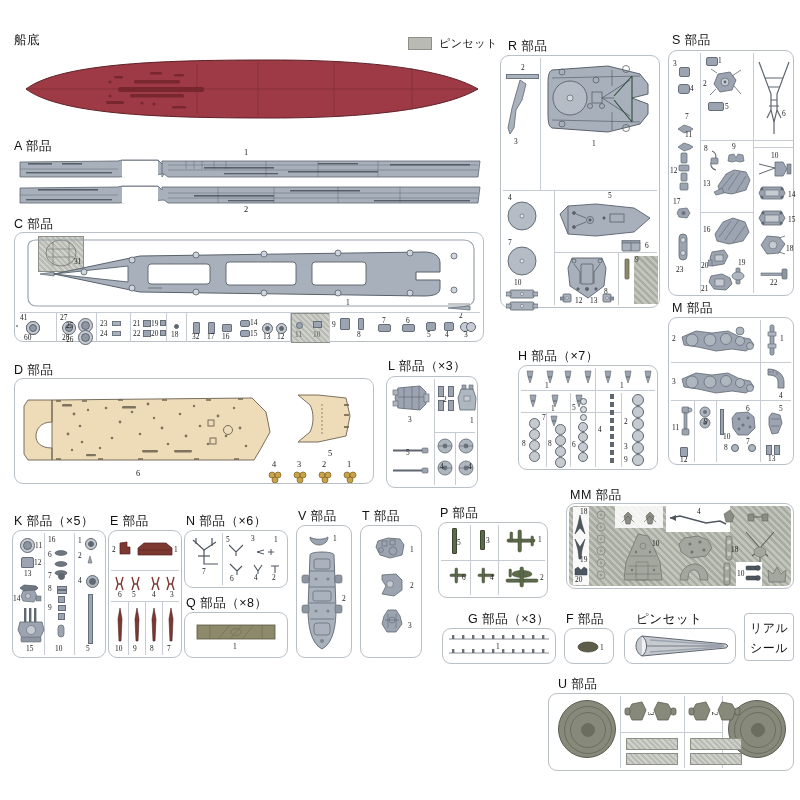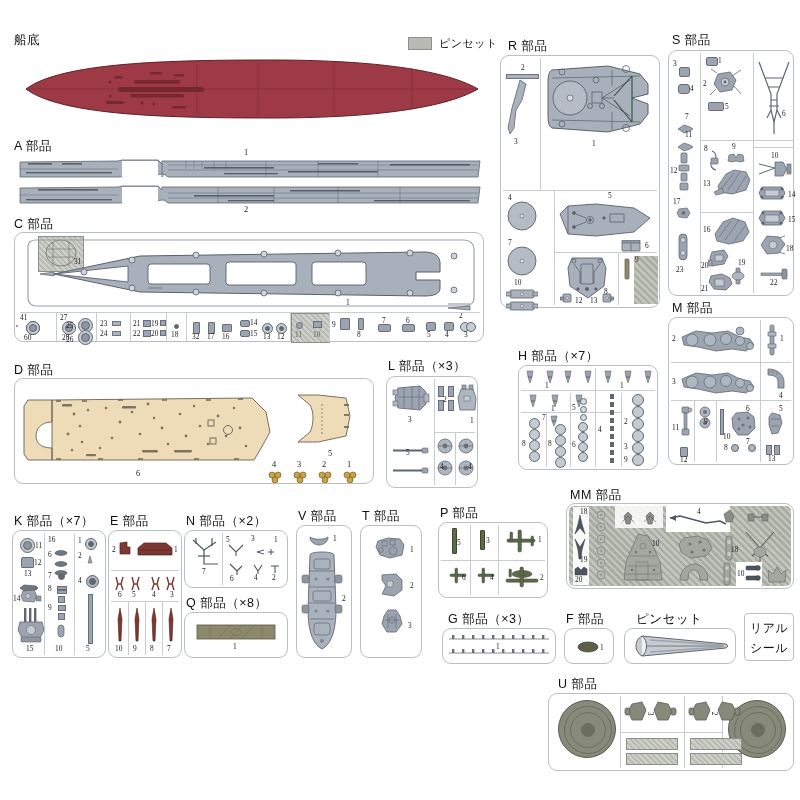--- a/index.html
+++ b/index.html
@@ -1000,21 +1000,21 @@
           <circle cx="9" cy="31" r="2.4"></circle>
         </g>
       <g stroke="#5f6771" stroke-width=".6" fill="none">
         <line x1="2" y1="9" x2="16" y2="9"></line>
           <line x1="2" y1="31" x2="16" y2="31"></line>
       </g>
     </svg>
   </div>
   <div class="num abs" style="left:468px;top:463px;">4</div>
 
-  <div class="hdr abs" style="left:14px;top:513px;">K 部品（×7）</div>
+  <div class="hdr abs" style="left:14px;top:513px;">K 部品（×5）</div>
   <div class="frame" style="left:12px;top:530px;width:94px;height:128px;"></div>
   <div class="divv" style="left:44px;top:533px;height:122px;"></div>
   <div class="divv" style="left:74px;top:533px;height:122px;"></div>
 
   <div class="dot" style="left:20px;top:538px;width:13px;height:13px;background:#c6cbd1;"></div>
   <div class="dot" style="left:23px;top:541px;width:7px;height:7px;background:#8d96a1;"></div>
   <div class="num abs" style="left:35px;top:542px;">11</div>
   <div class="pg2" style="left:21px;top:557px;width:11px;height:9px;border-radius:2px 2px 1px 1px;"></div>
   <div class="num abs" style="left:34px;top:559px;">12</div>
   <div class="num abs" style="left:24px;top:570px;">13</div>
@@ -1132,21 +1132,21 @@
   <div class="num abs" style="left:133px;top:645px;">9</div>
   <div class="abs" style="left:150px;top:607px;"><svg width="8" height="38" viewBox="0 0 8 38">
         <path d="M4,1 L6,12 L5,34 L3,34 L2,12 Z" fill="#7e3832" stroke="#4d211d" stroke-width=".6"></path>
       </svg></div>
   <div class="num abs" style="left:150px;top:645px;">8</div>
   <div class="abs" style="left:167px;top:607px;"><svg width="8" height="38" viewBox="0 0 8 38">
         <path d="M4,1 L6,12 L5,34 L3,34 L2,12 Z" fill="#7e3832" stroke="#4d211d" stroke-width=".6"></path>
       </svg></div>
   <div class="num abs" style="left:167px;top:645px;">7</div>
 
-  <div class="hdr abs" style="left:186px;top:513px;">N 部品（×2）</div>
+  <div class="hdr abs" style="left:186px;top:513px;">N 部品（×6）</div>
   <div class="frame" style="left:184px;top:530px;width:104px;height:58px;"></div>
   <div class="divv" style="left:222px;top:533px;height:52px;"></div>
 
   <div class="abs" style="left:190px;top:536px;">
     <svg width="30" height="32" viewBox="0 0 30 32">
       <g fill="none" stroke="#4e565f" stroke-width="1.2">
         <path d="M3,4 L14,14 L26,6"></path>
           <path d="M14,14 L14,28 L28,28"></path>
         <path d="M6,2 L6,8 M22,2 L22,10"></path>
           <path d="M8,20 L20,20"></path>
@@ -1464,21 +1464,21 @@
     <svg width="56" height="22" viewBox="0 0 56 22">
       <g fill="#8a8d85" stroke="#5f6159" stroke-width=".6">
         <path d="M6,16 L4,8 L10,4 L14,10 L12,16 Z"></path>
         <rect x="28" y="8" width="6" height="7" rx="1"></rect>
           <rect x="42" y="8" width="6" height="7" rx="1"></rect>
       </g>
       <path d="M34,11 h8" stroke="#5f6159" stroke-width="1"></path>
     </svg>
   </div>
 
-  <div class="hdr abs" style="left:448px;top:611px;">G 部品（×3）</div>
+  <div class="hdr abs" style="left:468px;top:611px;">G 部品（×3）</div>
   <div class="frame" style="left:442px;top:628px;width:114px;height:36px;"></div>
   <div class="abs" style="left:446px;top:632px;">
     <svg width="106" height="28" viewBox="0 0 106 28">
       <g stroke="#6b7078" stroke-width=".8">
         <line x1="3" y1="7" x2="103" y2="7"></line>
           <line x1="3" y1="21" x2="103" y2="21"></line>
       </g>
       <g fill="#6b7078">
         <rect x="6" y="3" width="2.4" height="4"></rect>
           <rect x="16" y="3" width="2.4" height="4"></rect>

